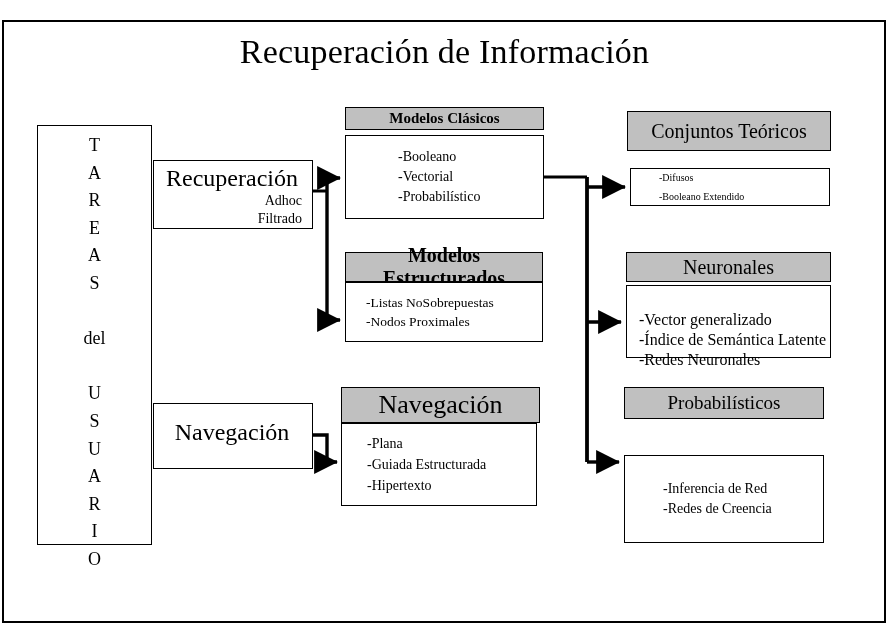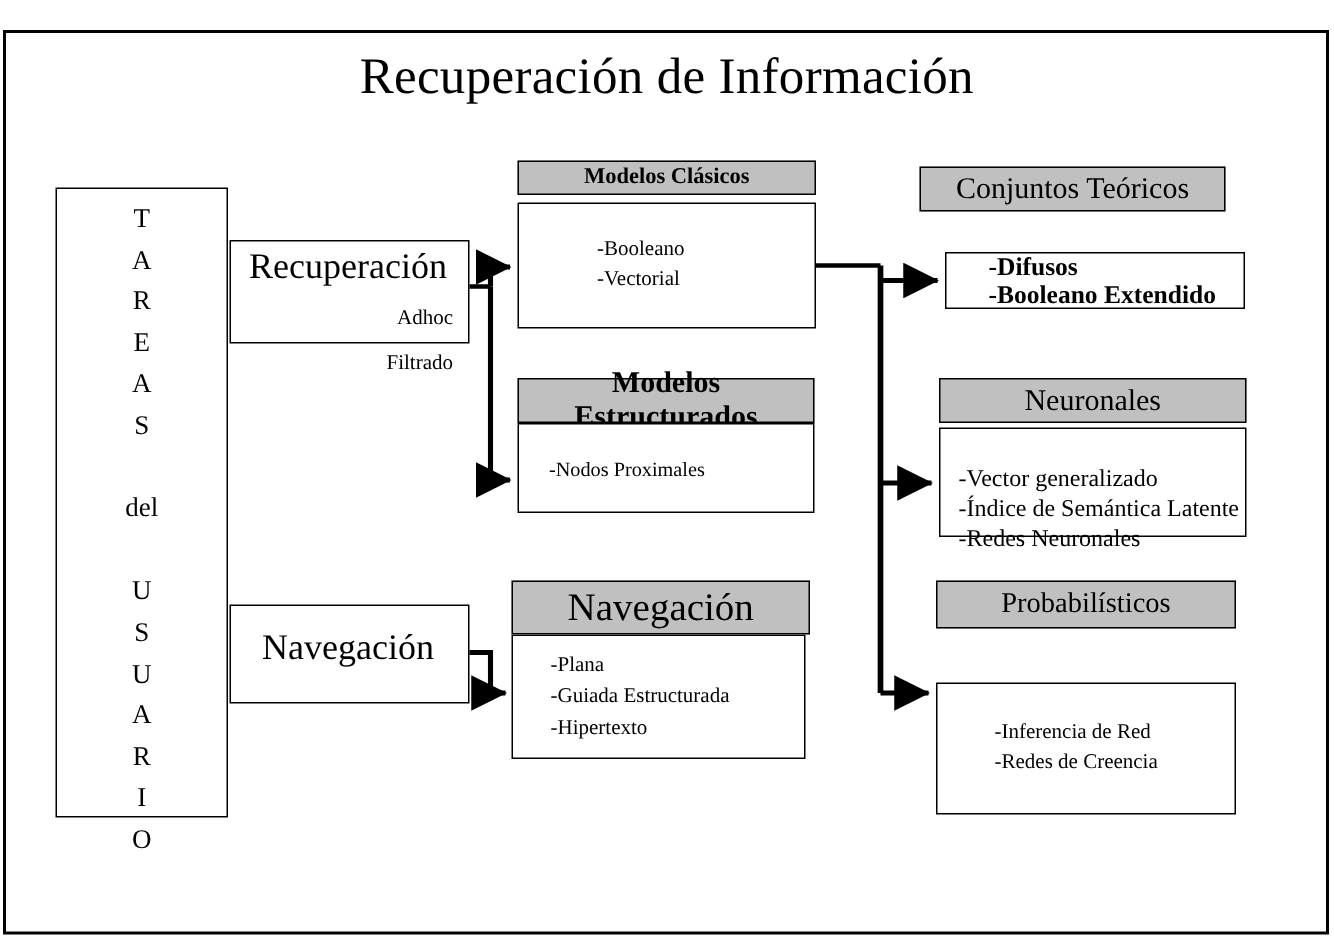--- a/index.html
+++ b/index.html
@@ -38,21 +38,21 @@
   }
   .tasks .ltr{
     display:block;font-size:18px;line-height:27.6px;text-align:center;
     white-space:pre;
   }
   .tasks .ltr.blank{visibility:hidden;}
 
   
   .stage{padding:4px 10px 4px 8px;}
   .stage .big{font-size:24px;line-height:27px;text-align:center;display:block;}
-  .stage .sub{font-size:14px;line-height:18px;text-align:right;display:block;margin-top:12px;}
+  .stage .sub{font-size:14px;line-height:18px;text-align:right;display:block;}
 
   .b-recup{left:153px;top:160px;width:160px;height:69px;}
   .b-naveg{left:153px;top:403px;width:160px;height:66px;}
   .b-naveg .big{margin-top:11px;}
 
   
   .hdr{
     display:flex;align-items:center;justify-content:center;
     text-align:center;
   }
@@ -62,40 +62,40 @@
   .h-clasicos{left:345px;top:107px;width:199px;height:23px;font-size:15px;}
   .b-clasicos{left:345px;top:135px;width:199px;height:84px;}
 
   .h-estruct{left:345px;top:252px;width:198px;height:30px;font-size:20px;}
   .b-estruct{left:345px;top:282px;width:198px;height:60px;}
 
   .h-naveg2{left:341px;top:387px;width:199px;height:36px;font-size:26px;}
   .b-naveg2{left:341px;top:423px;width:196px;height:83px;}
 
   
-  .h-conjuntos{left:613px;top:111px;width:204px;height:30px;font-size:20px;}
+  .h-conjuntos{left:627px;top:111px;width:204px;height:40px;font-size:20px;}
   .b-conjuntos{left:630px;top:168px;width:200px;height:38px;}
 
   .h-algebraicos{left:626px;top:252px;width:205px;height:30px;font-size:20px;}
   .b-algebraicos{left:626px;top:285px;width:205px;height:73px;}
 
   .h-probabil{left:624px;top:387px;width:200px;height:32px;font-size:19px;}
   .b-probabil{left:624px;top:419px;width:200px;height:88px;margin-top:36px;}
 
   
   .items{
     display:flex;flex-direction:column;justify-content:center;height:100%;
     box-sizing:border-box;
   }
   .items .it{display:block;white-space:pre;}
 
   .b-clasicos .items{font-size:14px;line-height:20px;padding-left:52px;}
   .b-estruct  .items{font-size:13.5px;line-height:19px;padding-left:20px;}
   .b-naveg2   .items{font-size:14px;line-height:21px;padding-left:25px;}
-  .b-conjuntos .items{font-size:17px;line-height:19px;padding-left:28px;font-weight:bold;}
+  .b-conjuntos .items{font-size:10px;line-height:19px;padding-left:28px;}
   .b-algebraicos .items{font-size:16px;line-height:20px;padding-left:12px;margin-top:18px;}
   .b-probabil .items{font-size:14px;line-height:20px;padding-left:38px;}
 
   
   #wires{position:absolute;left:0;top:0;width:889px;height:627px;
          pointer-events:none;}
 </style>
 </head>
 <body>
 
@@ -132,26 +132,28 @@
 
   <div class="box stage b-naveg">
     <span class="big">Navegación</span>
   </div>
 
   <div class="box gray hdr bold h-clasicos">Modelos Clásicos</div>
   <div class="box b-clasicos">
     <div class="items">
       <span class="it">-Booleano</span>
       <span class="it">-Vectorial</span>
+      <span class="it">-Probabilístico</span>
     </div>
   </div>
 
   <div class="box gray hdr bold h-estruct">Modelos Estructurados</div>
   <div class="box b-estruct">
     <div class="items">
+      <span class="it">-Listas NoSobrepuestas</span>
       <span class="it">-Nodos Proximales</span>
     </div>
   </div>
 
   <div class="box gray hdr h-naveg2">Navegación</div>
   <div class="box b-naveg2">
     <div class="items">
       <span class="it">-Plana</span>
       <span class="it">-Guiada Estructurada</span>
       <span class="it">-Hipertexto</span>

